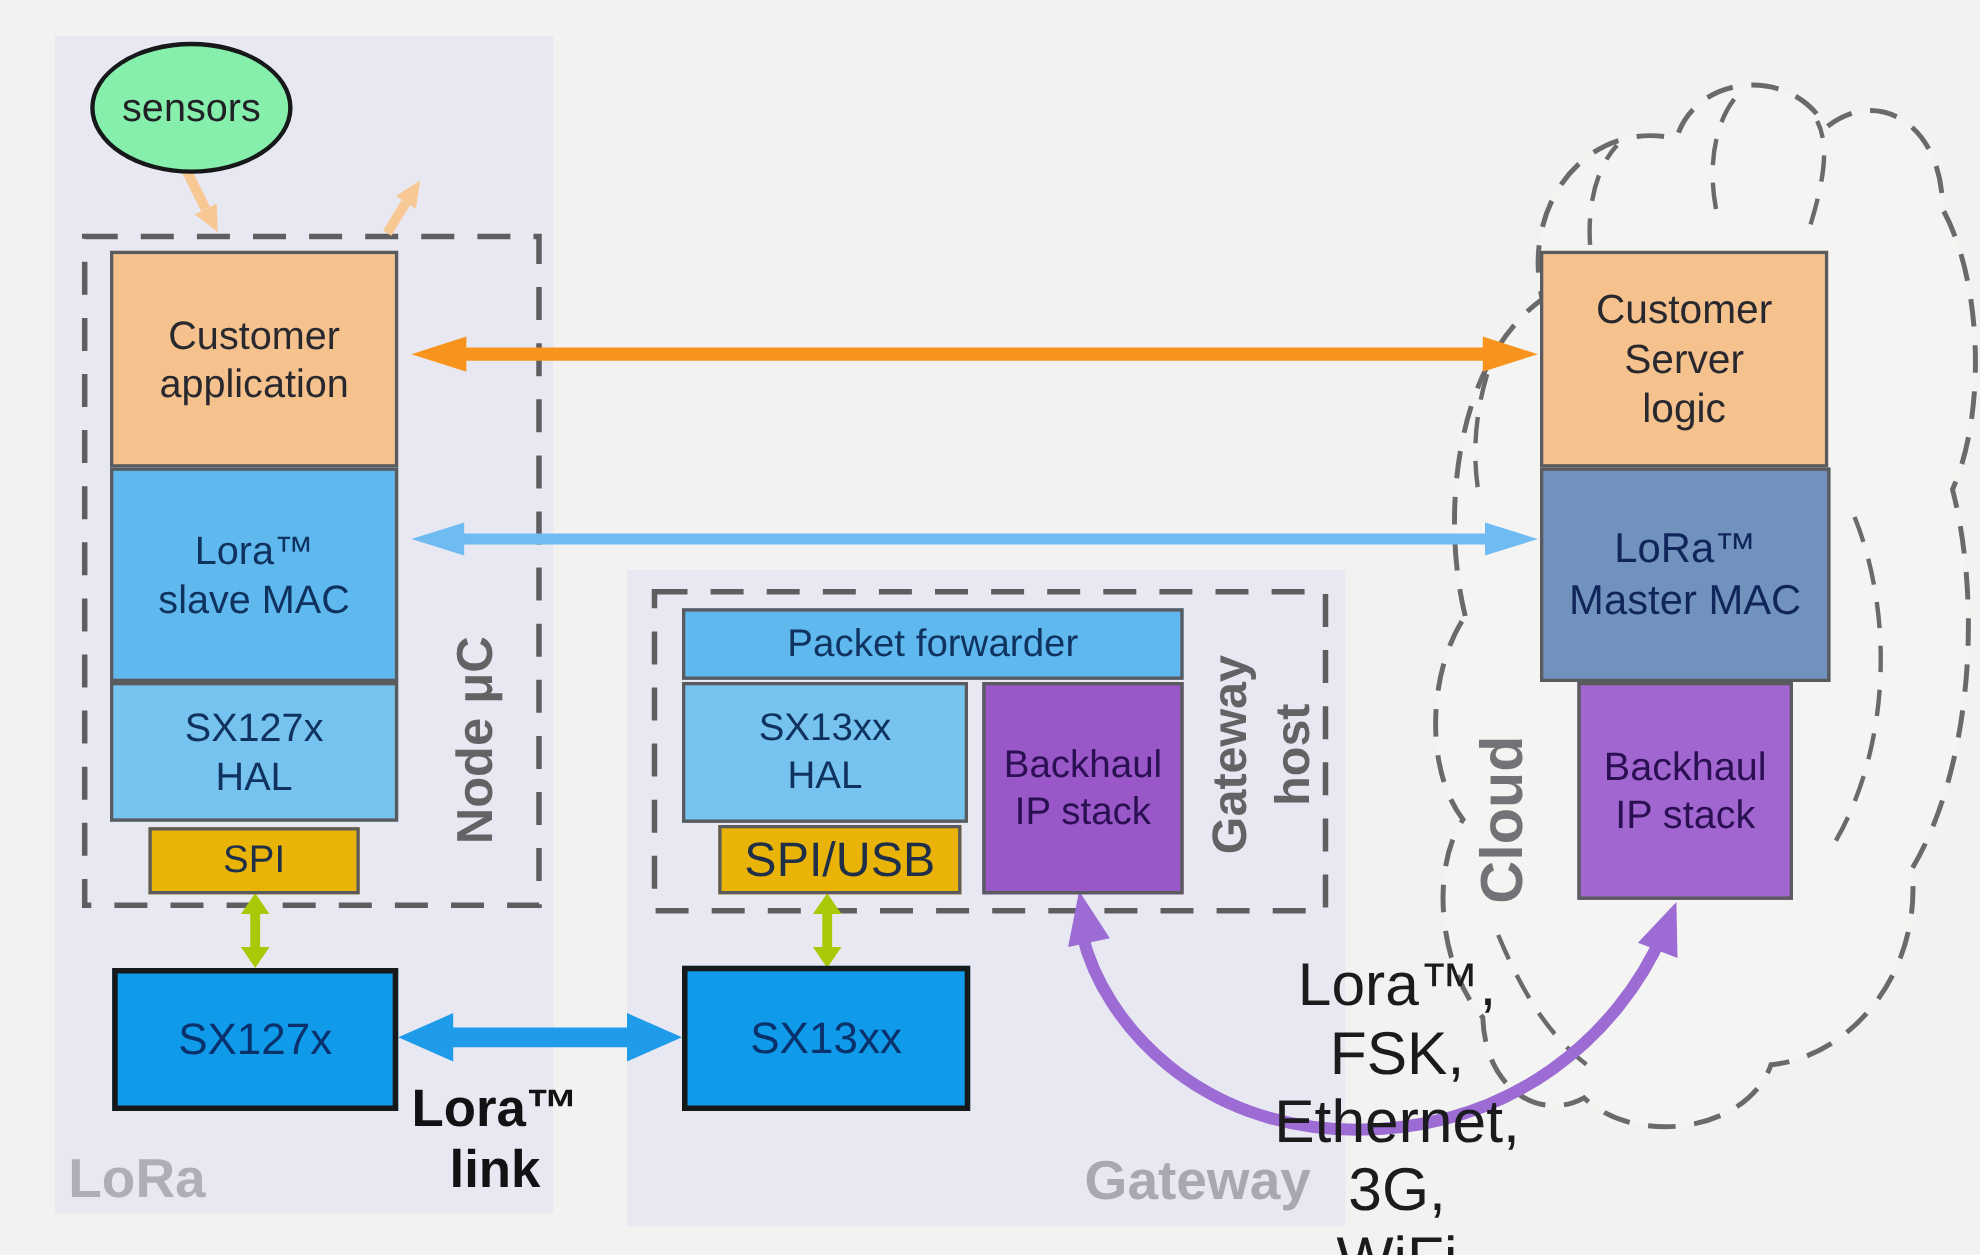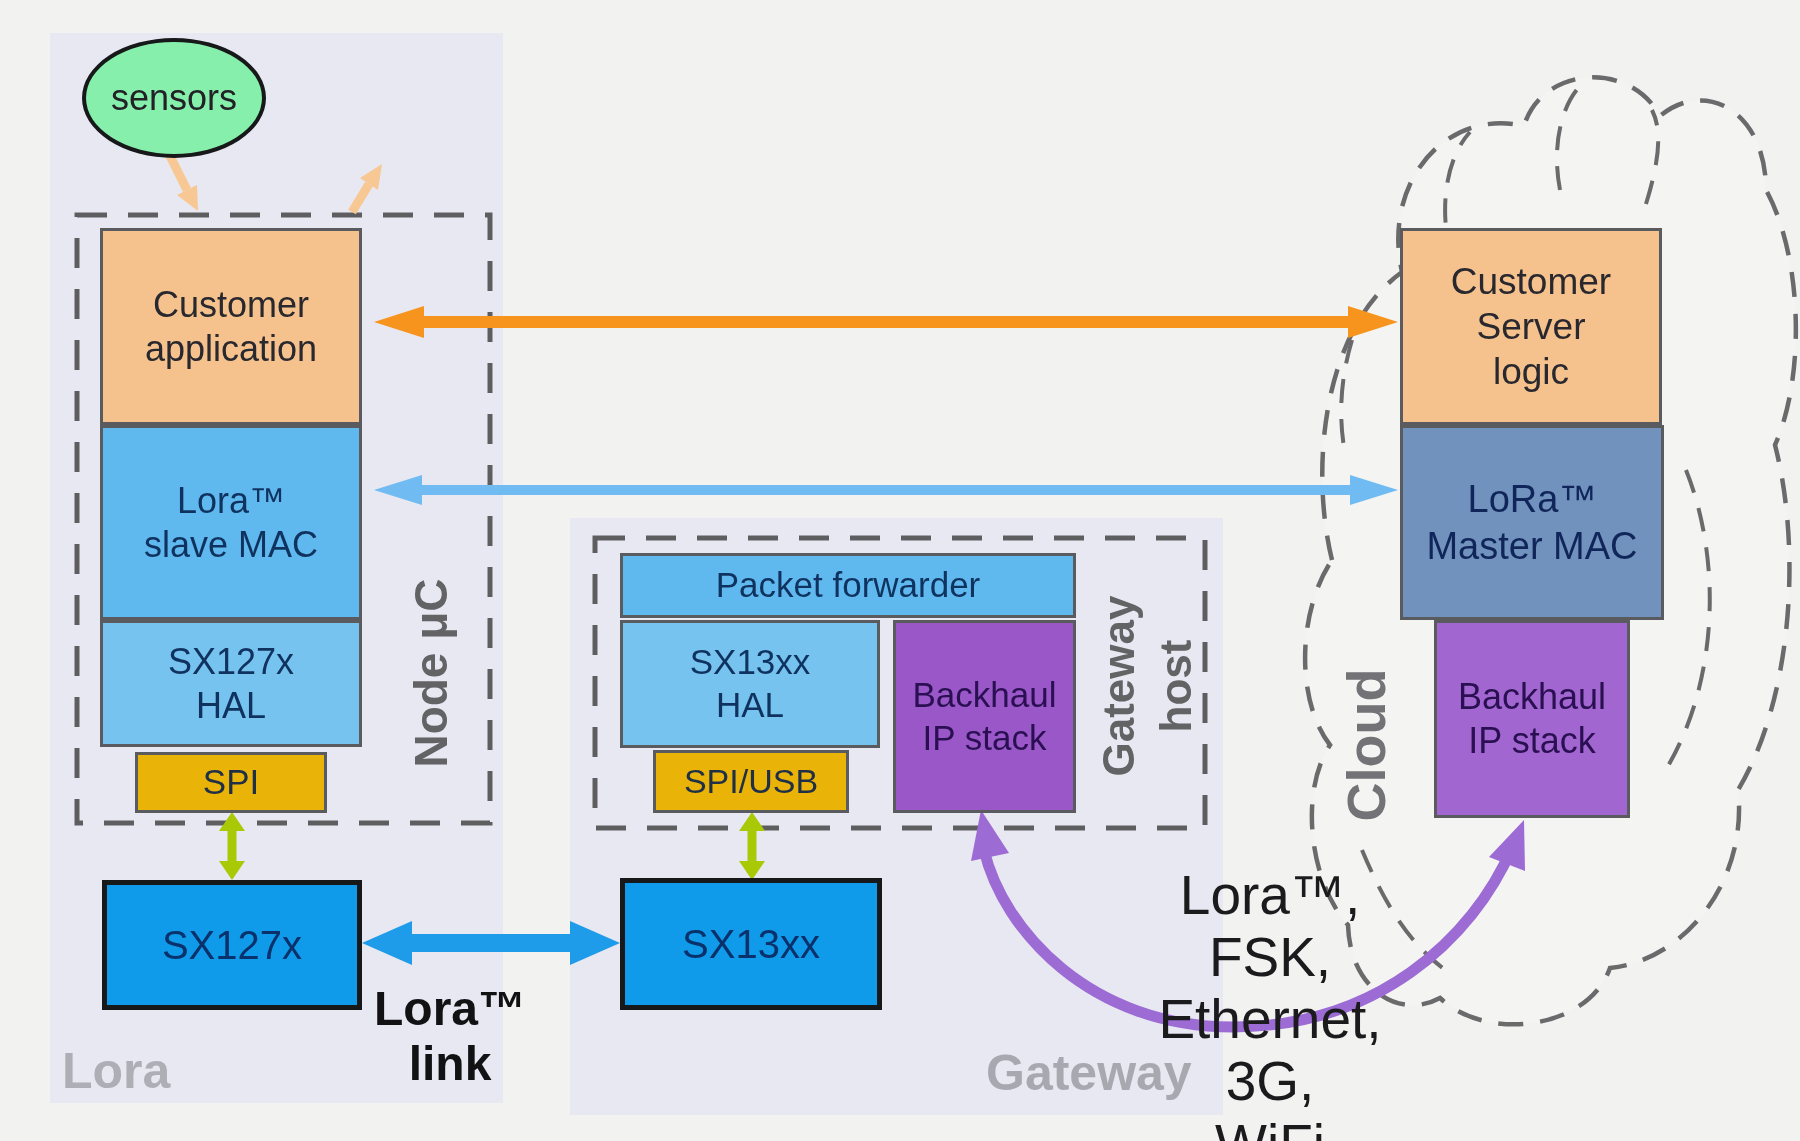--- a/index.html
+++ b/index.html
@@ -123,37 +123,37 @@
   <div class="box skylight" style="left:100px;top:620px;width:262px;height:127px;font-size:36px;">SX127x
 HAL</div>
   <div class="box green" style="left:135px;top:752px;width:192px;height:61px;">SPI</div>
   <div class="box chip" style="left:102px;top:880px;width:260px;height:130px;">SX127x</div>
 
   <div class="box sky" style="left:620px;top:553px;width:456px;height:65px;">Packet forwarder</div>
   <div class="box skylight" style="left:620px;top:620px;width:260px;height:128px;">SX13xx
 HAL</div>
   <div class="box purple" style="left:893px;top:620px;width:183px;height:193px;">Backhaul
 IP stack</div>
-  <div class="box green" style="left:653px;top:750px;width:196px;height:63px;font-size:34px;">SPI/USB</div>
+  <div class="box green" style="left:653px;top:750px;width:221px;height:63px;font-size:44px;">SPI/USB</div>
   <div class="box chip" style="left:620px;top:878px;width:262px;height:132px;">SX13xx</div>
 
   <div class="box orange" style="left:1400px;top:228px;width:262px;height:197px;font-size:37px;">Customer
 Server
 logic</div>
   <div class="box steel" style="left:1400px;top:425px;width:264px;height:195px;font-size:38px;">LoRa™
 Master MAC</div>
   <div class="box purplelight" style="left:1434px;top:620px;width:196px;height:198px;font-size:36px;">Backhaul
 IP stack</div>
 
   <div class="vlabel" style="left:431px;top:673px;font-size:46px;color:#636366;">Node μC</div>
   <div class="vlabel" style="left:1147px;top:686px;font-size:44px;color:#636366;line-height:1.3;">Gateway
 host</div>
   <div class="vlabel" style="left:1366px;top:745px;font-size:54px;color:#737377;">Cloud</div>
 
-  <div class="glabel" style="left:62px;top:1042px;font-size:50px;color:#AEAEB6;">Lora</div>
+  <div class="glabel" style="left:62px;top:1042px;font-size:50px;color:#AEAEB6;">LoRa</div>
   <div class="glabel" style="left:986px;top:1044px;font-size:50px;color:#A8A8B0;">Gateway</div>
 
   <div class="glabel" style="left:450px;top:1036px;transform:translate(-50%,-50%);text-align:center;font-size:48px;color:#121214;line-height:1.15;">Lora™
 link</div>
 
   <div style="position:absolute;z-index:12;left:1120px;top:864px;width:300px;text-align:center;white-space:pre-line;font-size:55px;color:#1B1B1D;line-height:1.13;">Lora™, FSK,
 Ethernet, 3G,
 WiFi</div>
 
 </div>

